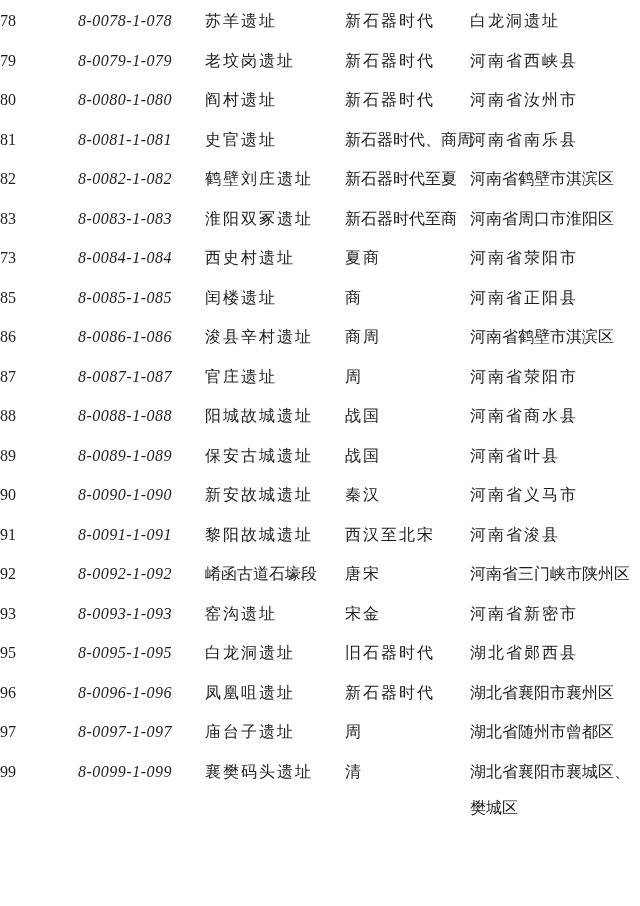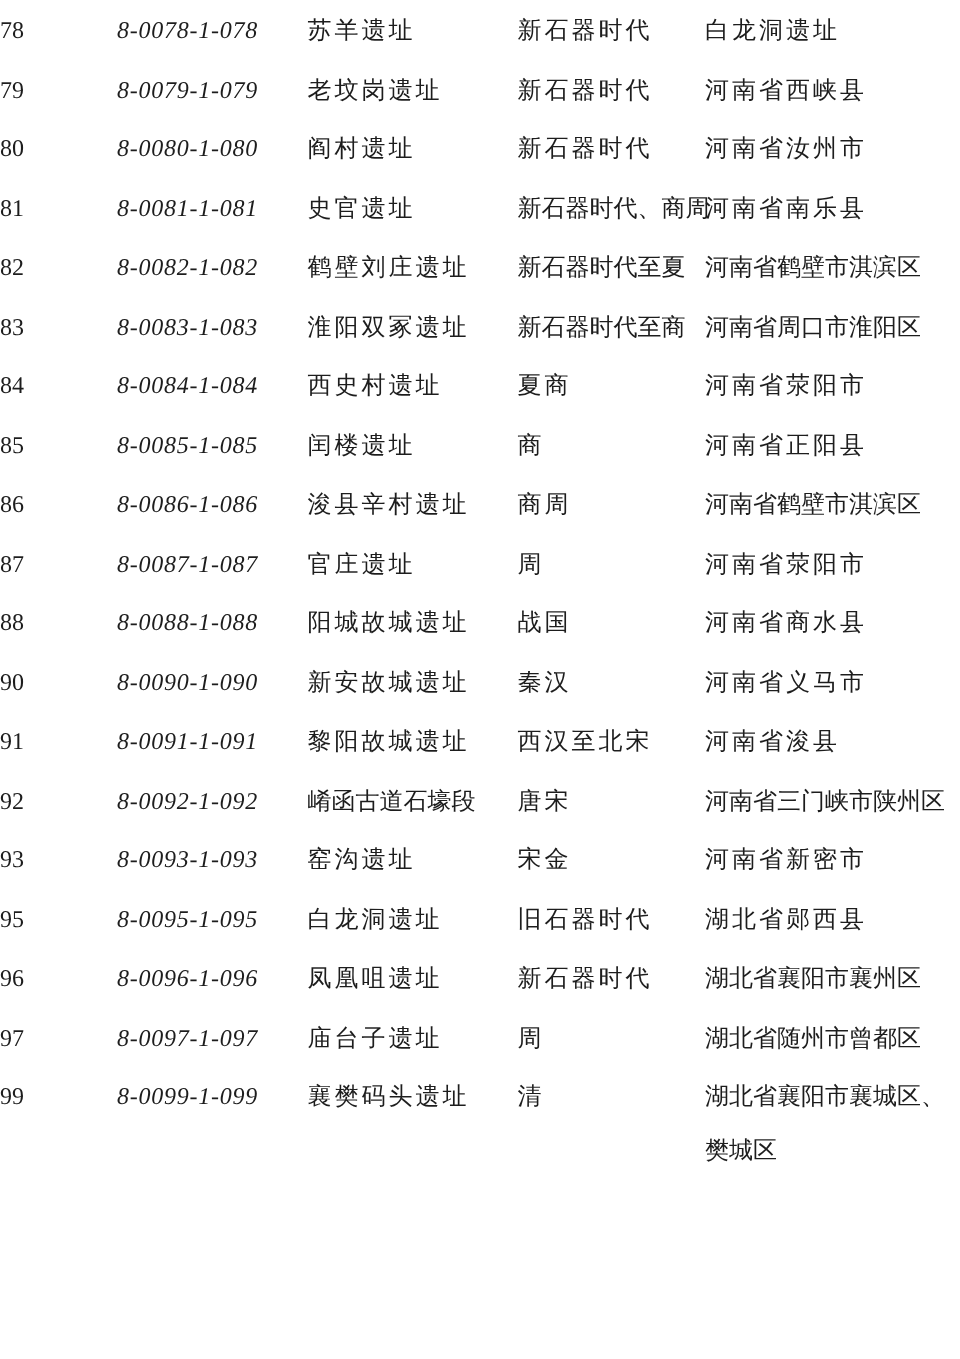--- a/index.html
+++ b/index.html
@@ -89,21 +89,21 @@
 
   <tr>
     <td class="num">83</td>
     <td class="code">8-0083-1-083</td>
     <td class="cjk">淮阳双冢遗址</td>
     <td class="cjk tight">新石器时代至商</td>
     <td class="cjk tight">河南省周口市淮阳区</td>
   </tr>
 
   <tr>
-    <td class="num">84</td>
+    <td class="num">73</td>
     <td class="code">8-0084-1-084</td>
     <td class="cjk">西史村遗址</td>
     <td class="cjk">夏商</td>
     <td class="cjk">河南省荥阳市</td>
   </tr>
 
   <tr>
     <td class="num">85</td>
     <td class="code">8-0085-1-085</td>
     <td class="cjk">闰楼遗址</td>
@@ -128,20 +128,27 @@
   </tr>
 
   <tr>
     <td class="num">88</td>
     <td class="code">8-0088-1-088</td>
     <td class="cjk">阳城故城遗址</td>
     <td class="cjk">战国</td>
     <td class="cjk">河南省商水县</td>
   </tr>
 
+  <tr>
+    <td class="num">89</td>
+    <td class="code">8-0089-1-089</td>
+    <td class="cjk">保安古城遗址</td>
+    <td class="cjk">战国</td>
+    <td class="cjk">河南省叶县</td>
+  </tr>
 
   <tr>
     <td class="num">90</td>
     <td class="code">8-0090-1-090</td>
     <td class="cjk">新安故城遗址</td>
     <td class="cjk">秦汉</td>
     <td class="cjk">河南省义马市</td>
   </tr>
 
   <tr>

